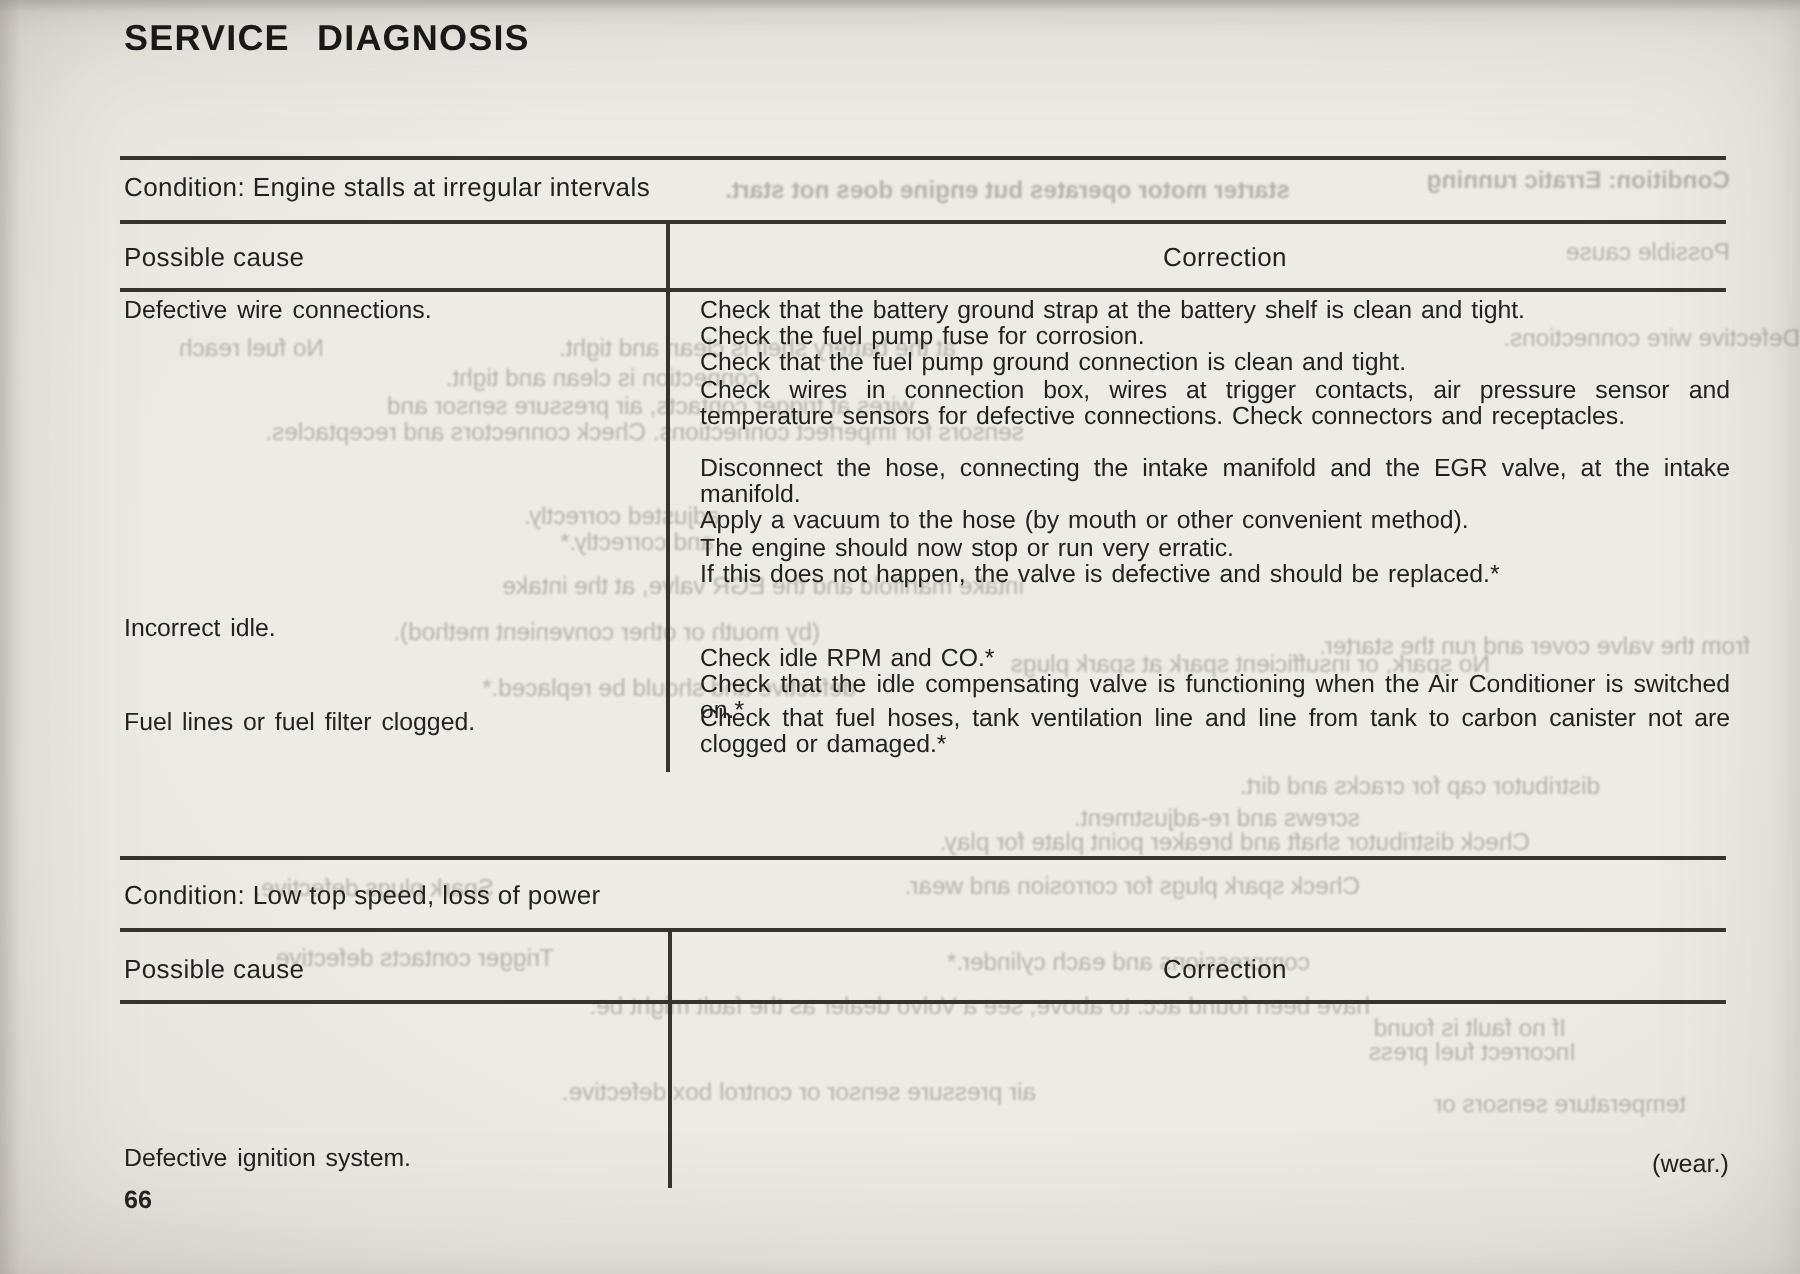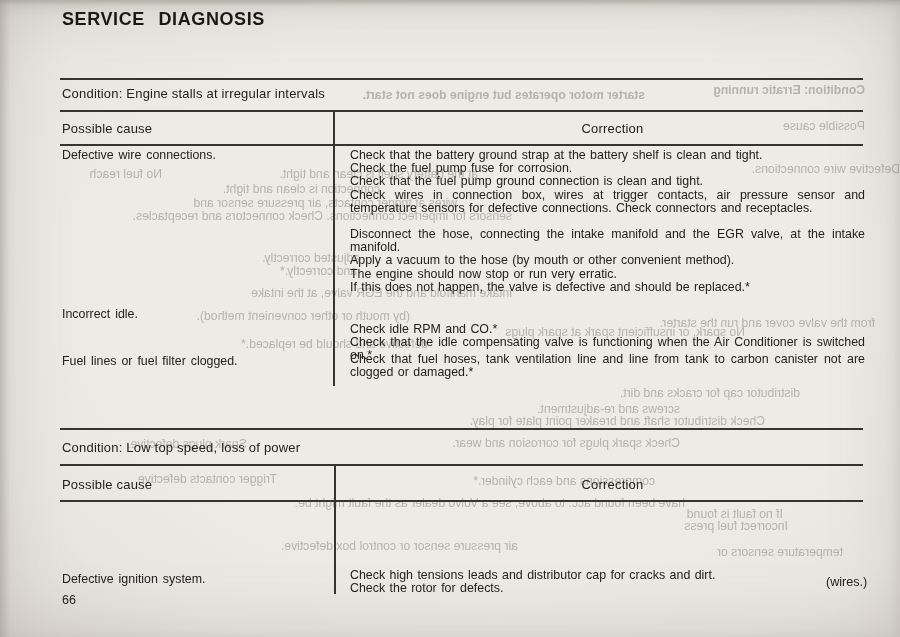--- a/index.html
+++ b/index.html
@@ -29,21 +29,21 @@
   .vdiv{position:absolute;width:2px;background:var(--rule);}
   .condition{position:absolute;left:62px;font-size:13px;font-weight:normal;letter-spacing:.2px;}
   .colhead{position:absolute;font-size:13px;letter-spacing:.2px;}
   .cause-head{left:62px;}
   .corr-head{left:334px;width:529px;text-align:center;padding-left:28px;box-sizing:border-box;}
   .cause{position:absolute;left:62px;width:260px;font-size:12.4px;line-height:13.5px;word-spacing:1.5px;}
   .corr{
     position:absolute;left:350px;width:515px;font-size:12.4px;line-height:13.2px;
     text-align:justify;white-space:pre-line;word-spacing:1px;
   }
-  .pageno{position:absolute;left:62px;top:593px;font-size:12.6px;}
+  .pageno{position:absolute;left:62px;top:593px;font-size:12.6px;font-weight:bold;}
   .cont{position:absolute;left:826px;top:575px;font-size:12.6px;}
   .ghost-layer{position:absolute;inset:0;pointer-events:none;}
   .ghost{
     position:absolute;transform:scaleX(-1);color:var(--ghost);
     font-size:12.2px;line-height:13px;white-space:nowrap;overflow:hidden;
     filter:blur(.4px);opacity:.8;
   }
   .ghost-bold{font-weight:bold;}
 </style>
 </head>
@@ -118,22 +118,20 @@
   <div class="rule" style="top:464px"></div>
 
   <div class="colhead cause-head" style="top:477px">Possible cause</div>
   <div class="colhead corr-head" style="top:477px">Correction</div>
   <div class="vdiv" style="left:334px;top:466px;height:34px"></div>
   <div class="rule" style="top:500px"></div>
   <div class="vdiv" style="left:334px;top:502px;height:92px"></div>
 
 
   <div class="cause" style="top:573px">Defective ignition system.</div>
-  <div class="corr" style="top:569px">Check high tensions leads and distributor cap for cracks and dirt.
-Check the rotor for defects.</div>
 
-  <div class="cont">(wires.)</div>
+  <div class="cont">(wear.)</div>
   <div class="pageno">66</div>
 
   <div class="edge-top"></div>
   <div class="edge-left"></div>
   <div class="vignette"></div>
 </div>
 
 </body></html>

